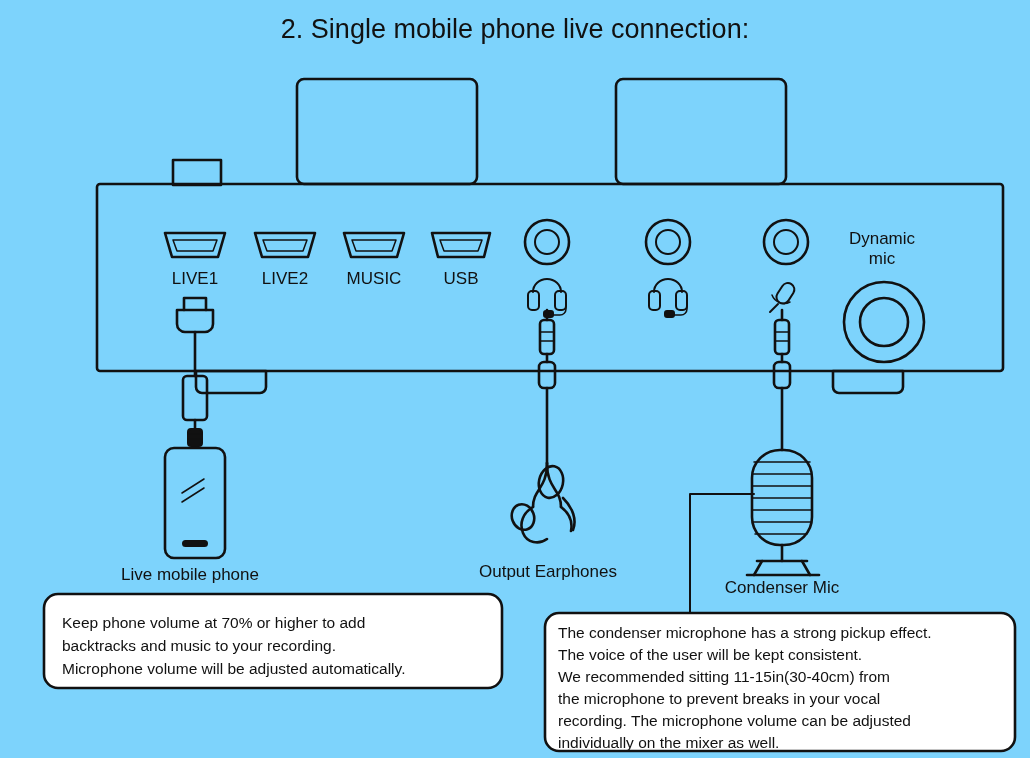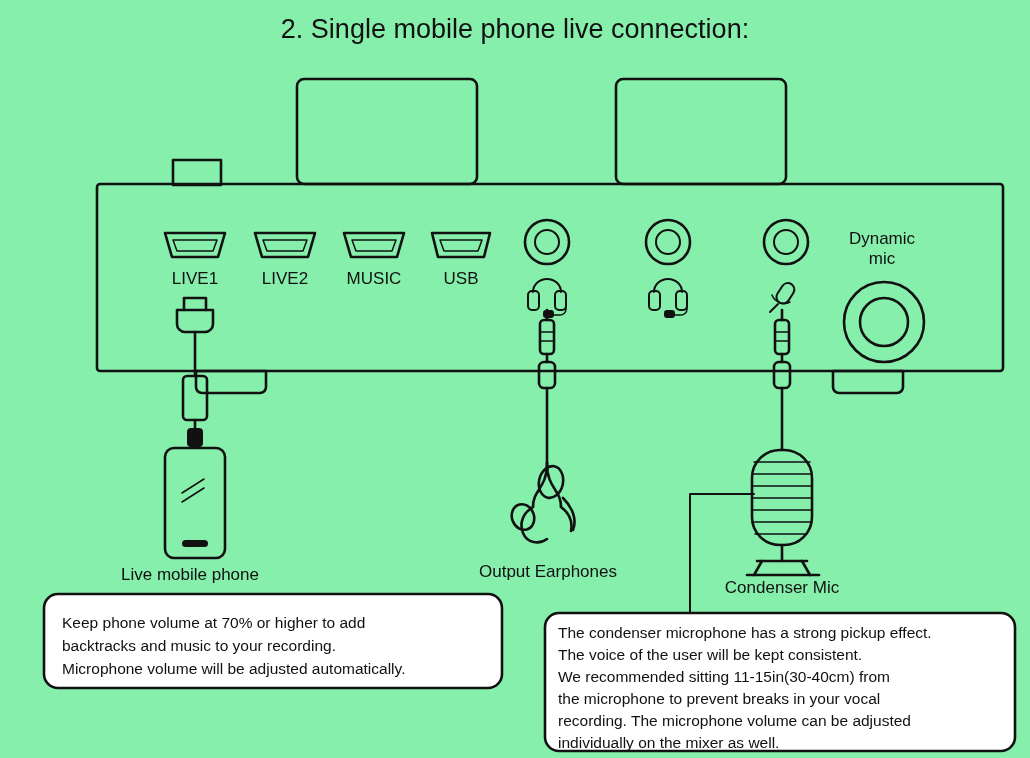--- a/index.html
+++ b/index.html
@@ -9,21 +9,21 @@
   }
   body {
     font-family: "Liberation Sans", sans-serif;
     color: #111111;
   }
   #stage {
     position: relative;
     width: 1030px;
     height: 758px;
     overflow: hidden;
-    background: #86efac;
+    background: #7dd3fc;
   }
   #diagram-svg {
     position: absolute;
     left: 0;
     top: 0;
     width: 1030px;
     height: 758px;
   }
   .ttl {
     font-size: 27px;

